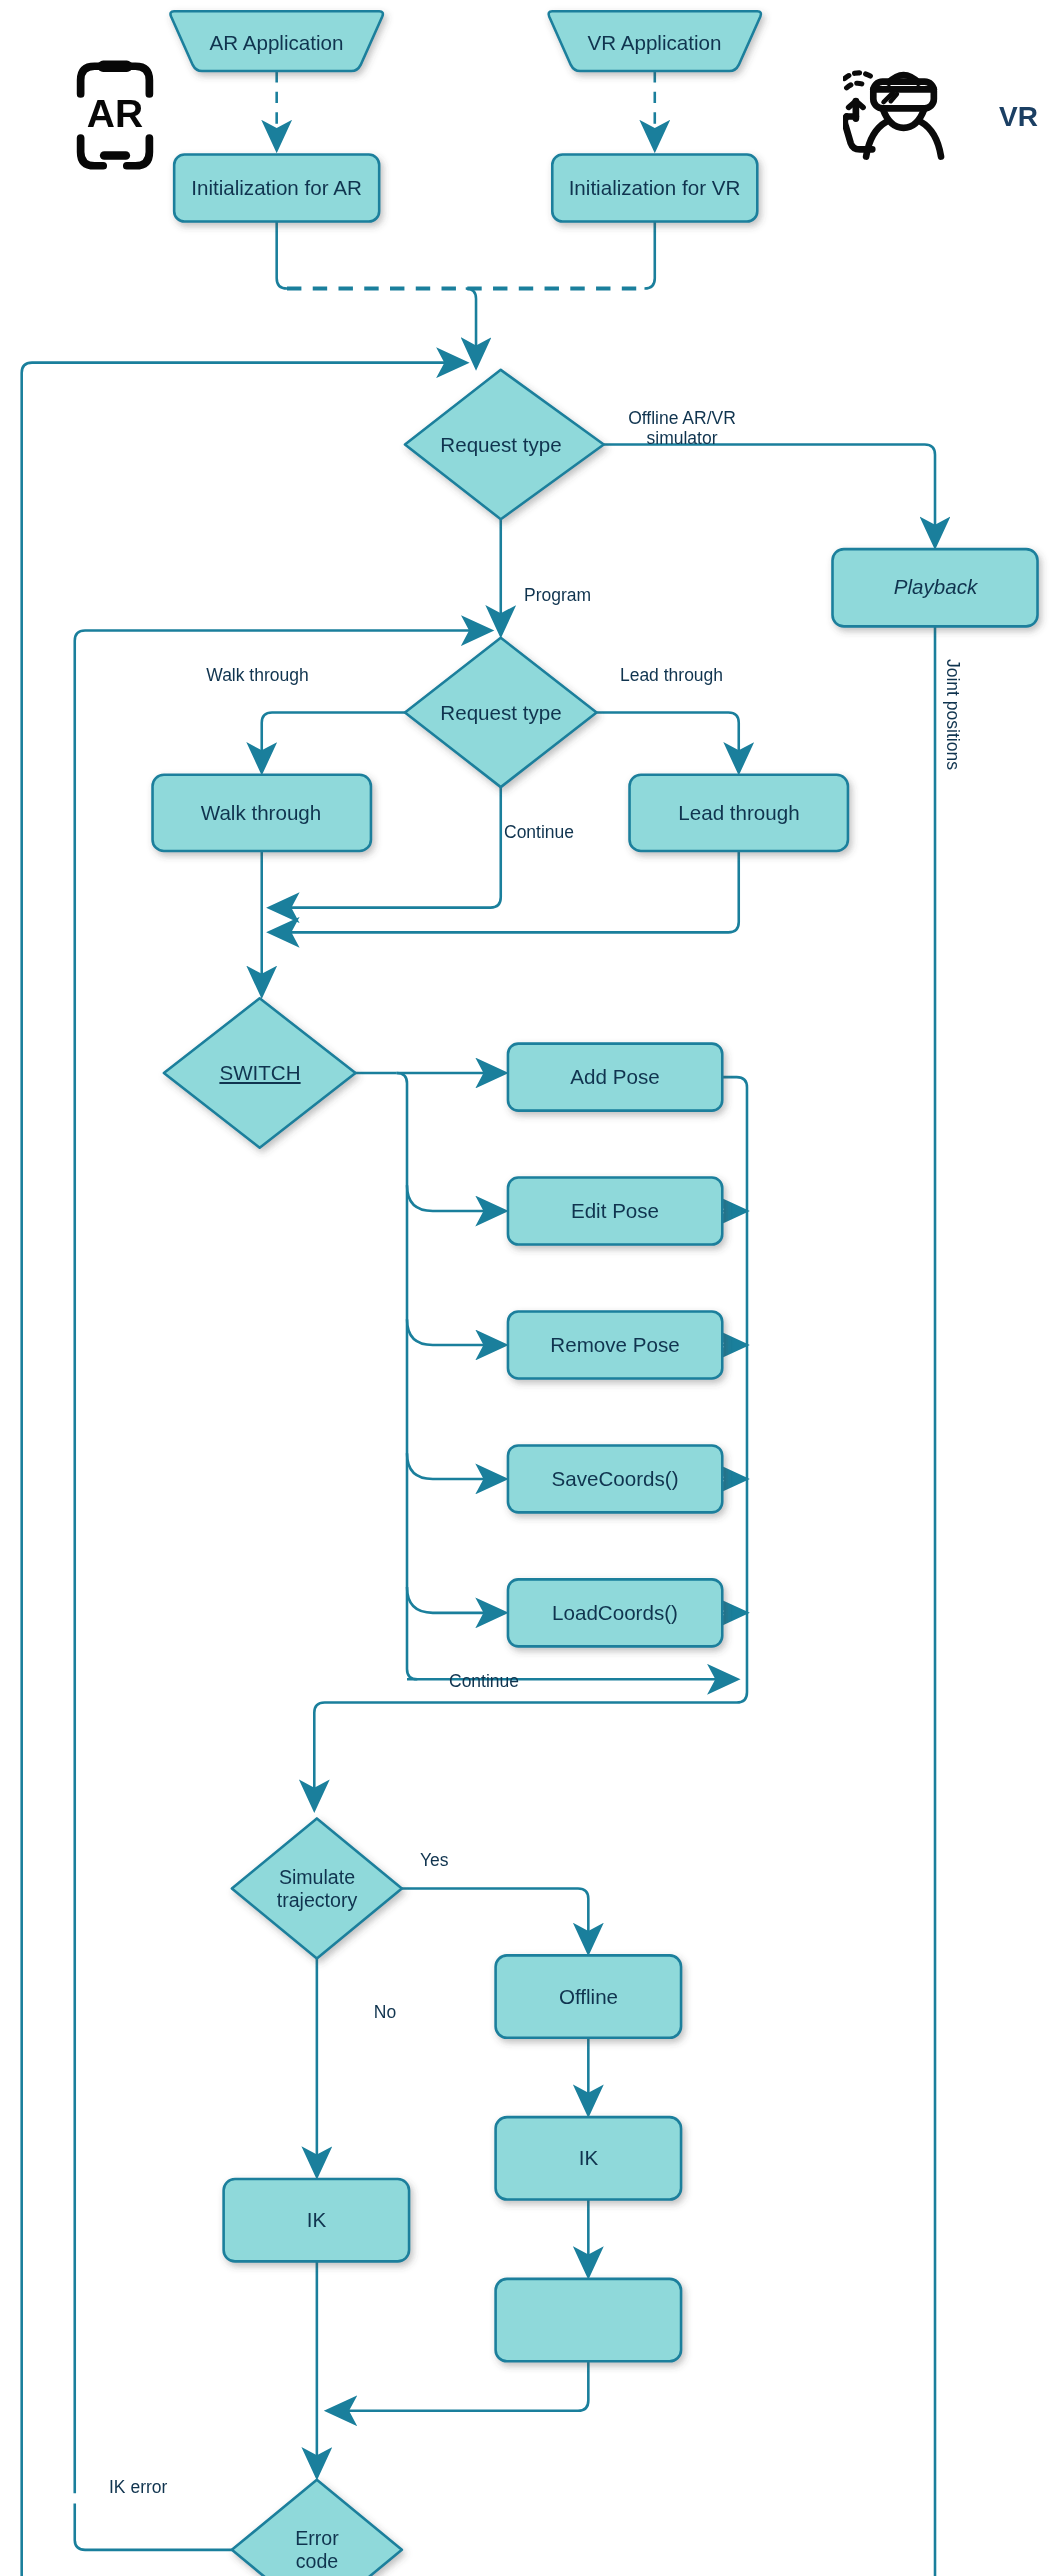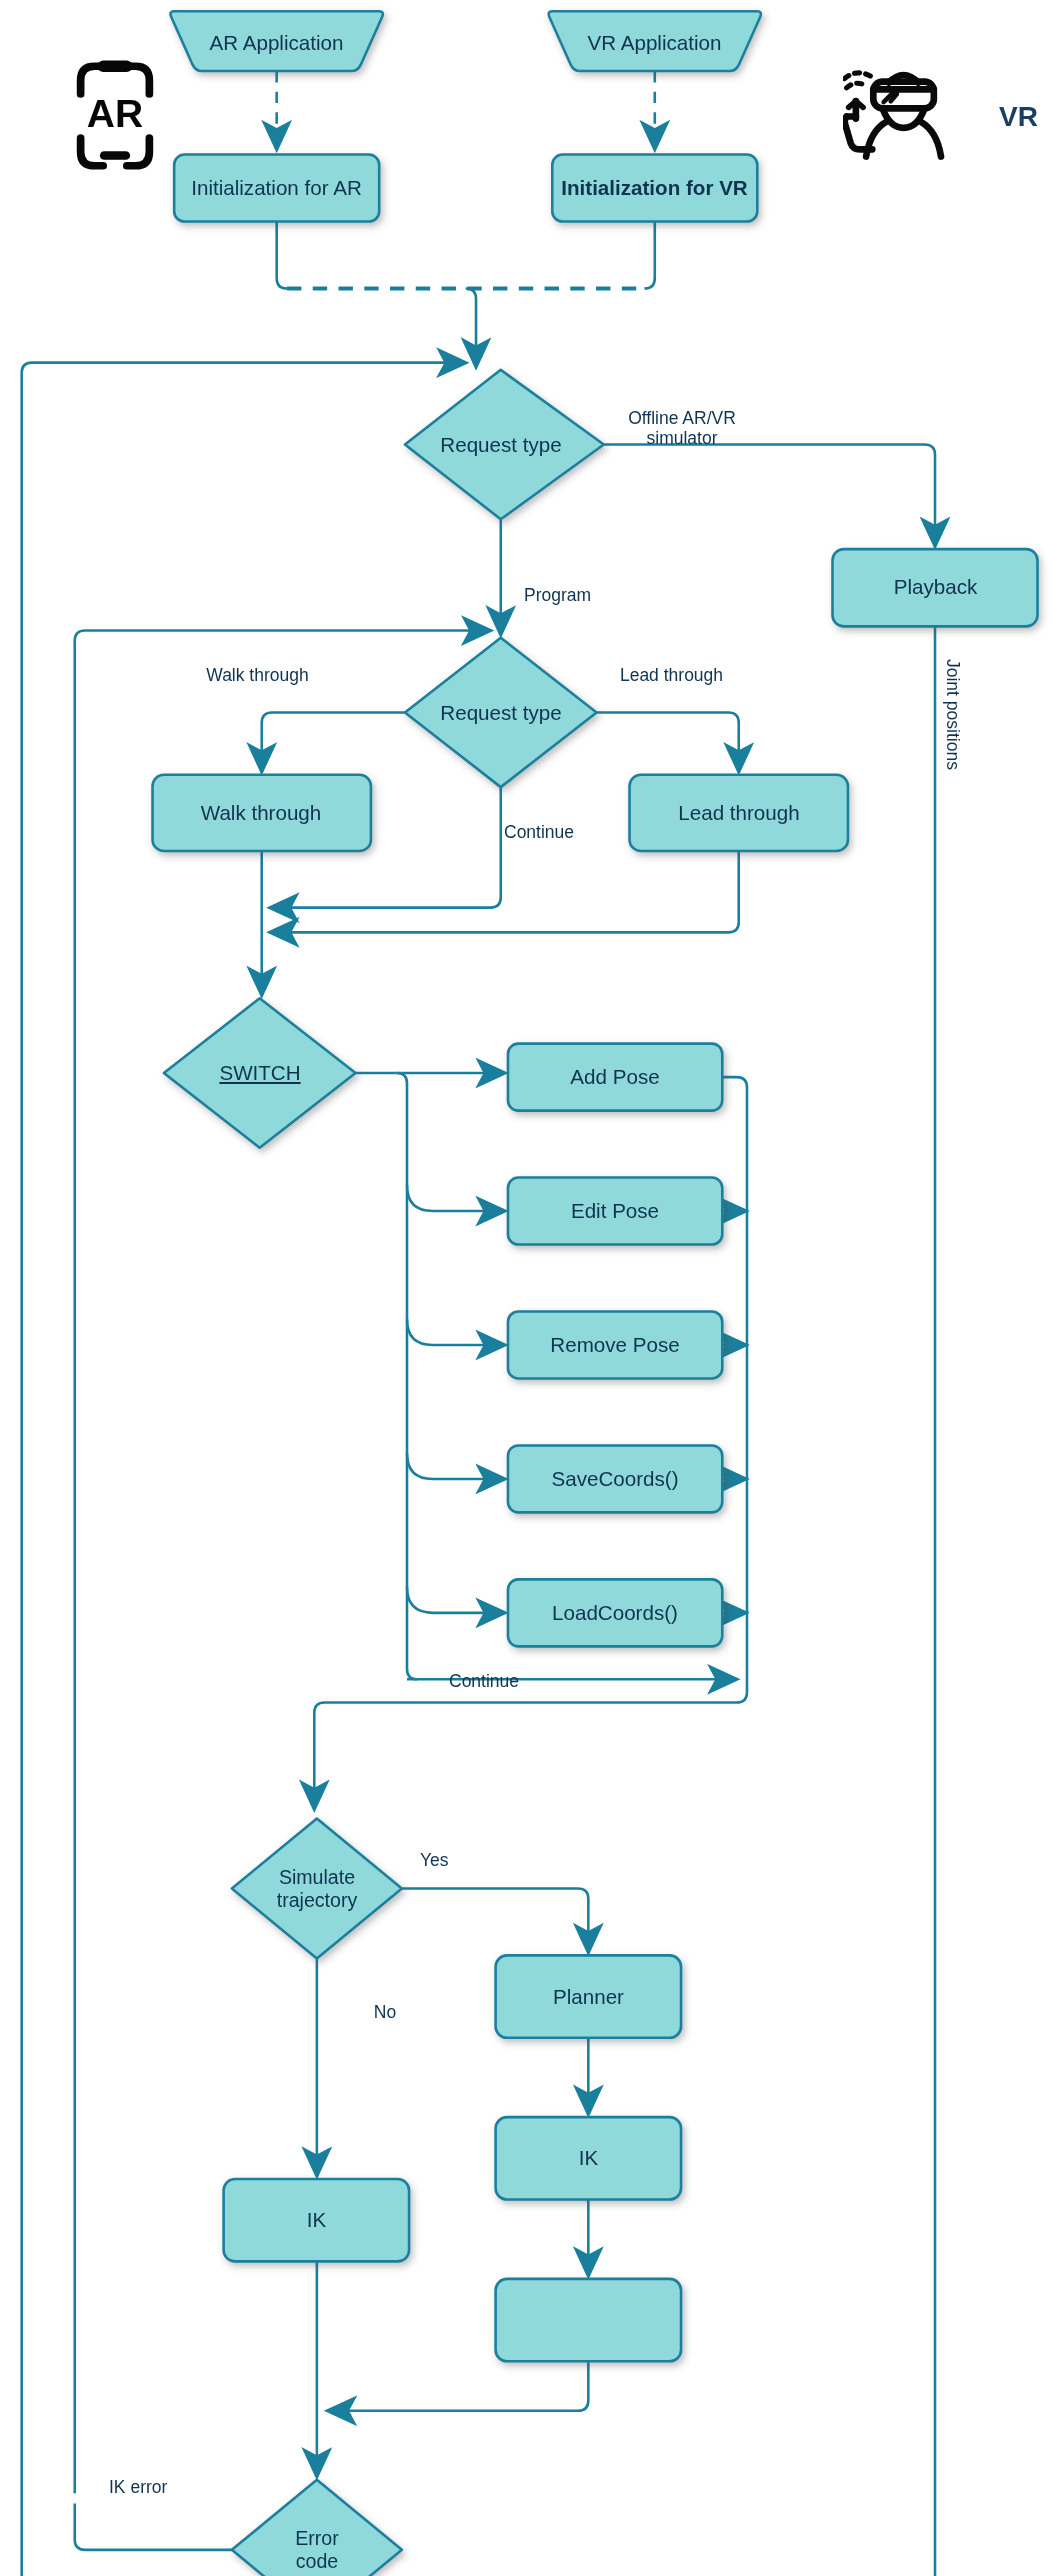--- a/index.html
+++ b/index.html
@@ -158,35 +158,35 @@
       <path d="M972,1238 L1158,1383 L972,1528 L786,1383 Z" fill="#8fd9da" stroke="#1a7f9c" stroke-width="5" stroke-linejoin="round"></path>
       <path d="M504,1938 L690,2083 L504,2228 L318,2083 Z" fill="#8fd9da" stroke="#1a7f9c" stroke-width="5" stroke-linejoin="round"></path>
       <path d="M615,3530 L780,3666 L615,3802 L450,3666 Z" fill="#8fd9da" stroke="#1a7f9c" stroke-width="5" stroke-linejoin="round"></path>
       <path d="M615,4814 L780,4950 L615,5086 L450,4950 Z" fill="#8fd9da" stroke="#1a7f9c" stroke-width="5" stroke-linejoin="round"></path>
     </g>
   </svg>
 
   <div class="node-label" style="left:174px;top:20.6px;width:205px;height:46px;font-size:20.6px;">AR Application</div>
   <div class="node-label" style="left:552px;top:20.6px;width:205px;height:46px;font-size:20.6px;">VR Application</div>
   <div class="node-label" style="left:174px;top:155px;width:205px;height:67px;font-size:20.6px;">Initialization for AR</div>
-  <div class="node-label" style="left:552px;top:155px;width:205px;height:67px;font-size:20.6px;font-weight:bold;">Initialization for VR</div>
+  <div class="node-label" style="left:552px;top:155px;width:205px;height:67px;font-size:20.6px;">Initialization for VR</div>
   <div class="node-label" style="left:405px;top:414px;width:192px;height:62px;font-size:20.6px;">Request type</div>
-  <div class="node-label" style="left:833px;top:549px;width:205px;height:77px;font-size:20.6px;">Playback</div>
+  <div class="node-label" style="left:833px;top:549px;width:205px;height:77px;font-size:20.6px;font-style:italic;">Playback</div>
   <div class="node-label" style="left:405px;top:682px;width:192px;height:62px;font-size:20.6px;">Request type</div>
   <div class="node-label" style="left:152px;top:775px;width:218px;height:76px;font-size:20.6px;">Walk through</div>
   <div class="node-label" style="left:630px;top:775px;width:218px;height:76px;font-size:20.6px;">Lead through</div>
   <div class="node-label" style="left:164px;top:1042px;width:192px;height:62px;font-size:20.6px;text-decoration:underline;">SWITCH</div>
   <div class="node-label" style="left:508px;top:1044px;width:214px;height:67px;font-size:20.6px;">Add Pose</div>
   <div class="node-label" style="left:508px;top:1178px;width:214px;height:67px;font-size:20.6px;">Edit Pose</div>
   <div class="node-label" style="left:508px;top:1312px;width:214px;height:67px;font-size:20.6px;">Remove Pose</div>
   <div class="node-label" style="left:508px;top:1446px;width:214px;height:67px;font-size:20.6px;">SaveCoords()</div>
   <div class="node-label" style="left:508px;top:1580px;width:214px;height:67px;font-size:20.6px;">LoadCoords()</div>
   <div class="node-label" style="left:232px;top:1853px;width:170px;height:72px;font-size:19.6px;">Simulate
 trajectory</div>
-  <div class="node-label" style="left:496px;top:1956px;width:185px;height:82px;font-size:20.6px;">Planner</div>
+  <div class="node-label" style="left:496px;top:1956px;width:185px;height:82px;font-size:20.6px;">Offline</div>
   <div class="node-label" style="left:496px;top:2117px;width:185px;height:82px;font-size:20.6px;">IK</div>
   <div class="node-label" style="left:224px;top:2179px;width:185px;height:82px;font-size:20.6px;">IK</div>
   <div class="node-label" style="left:232px;top:2514px;width:170px;height:72px;font-size:19.6px;">Error
 code</div>
 
   <div class="edge-label" style="left:597px;top:408px;width:170px;text-align:center;">Offline AR/VR
 simulator</div>
   <div class="edge-label" style="left:524px;top:585px;width:113px;text-align:left;">Program</div>
   <div class="edge-label" style="left:180px;top:665px;width:155px;text-align:center;">Walk through</div>
   <div class="edge-label" style="left:594px;top:665px;width:155px;text-align:center;">Lead through</div>

